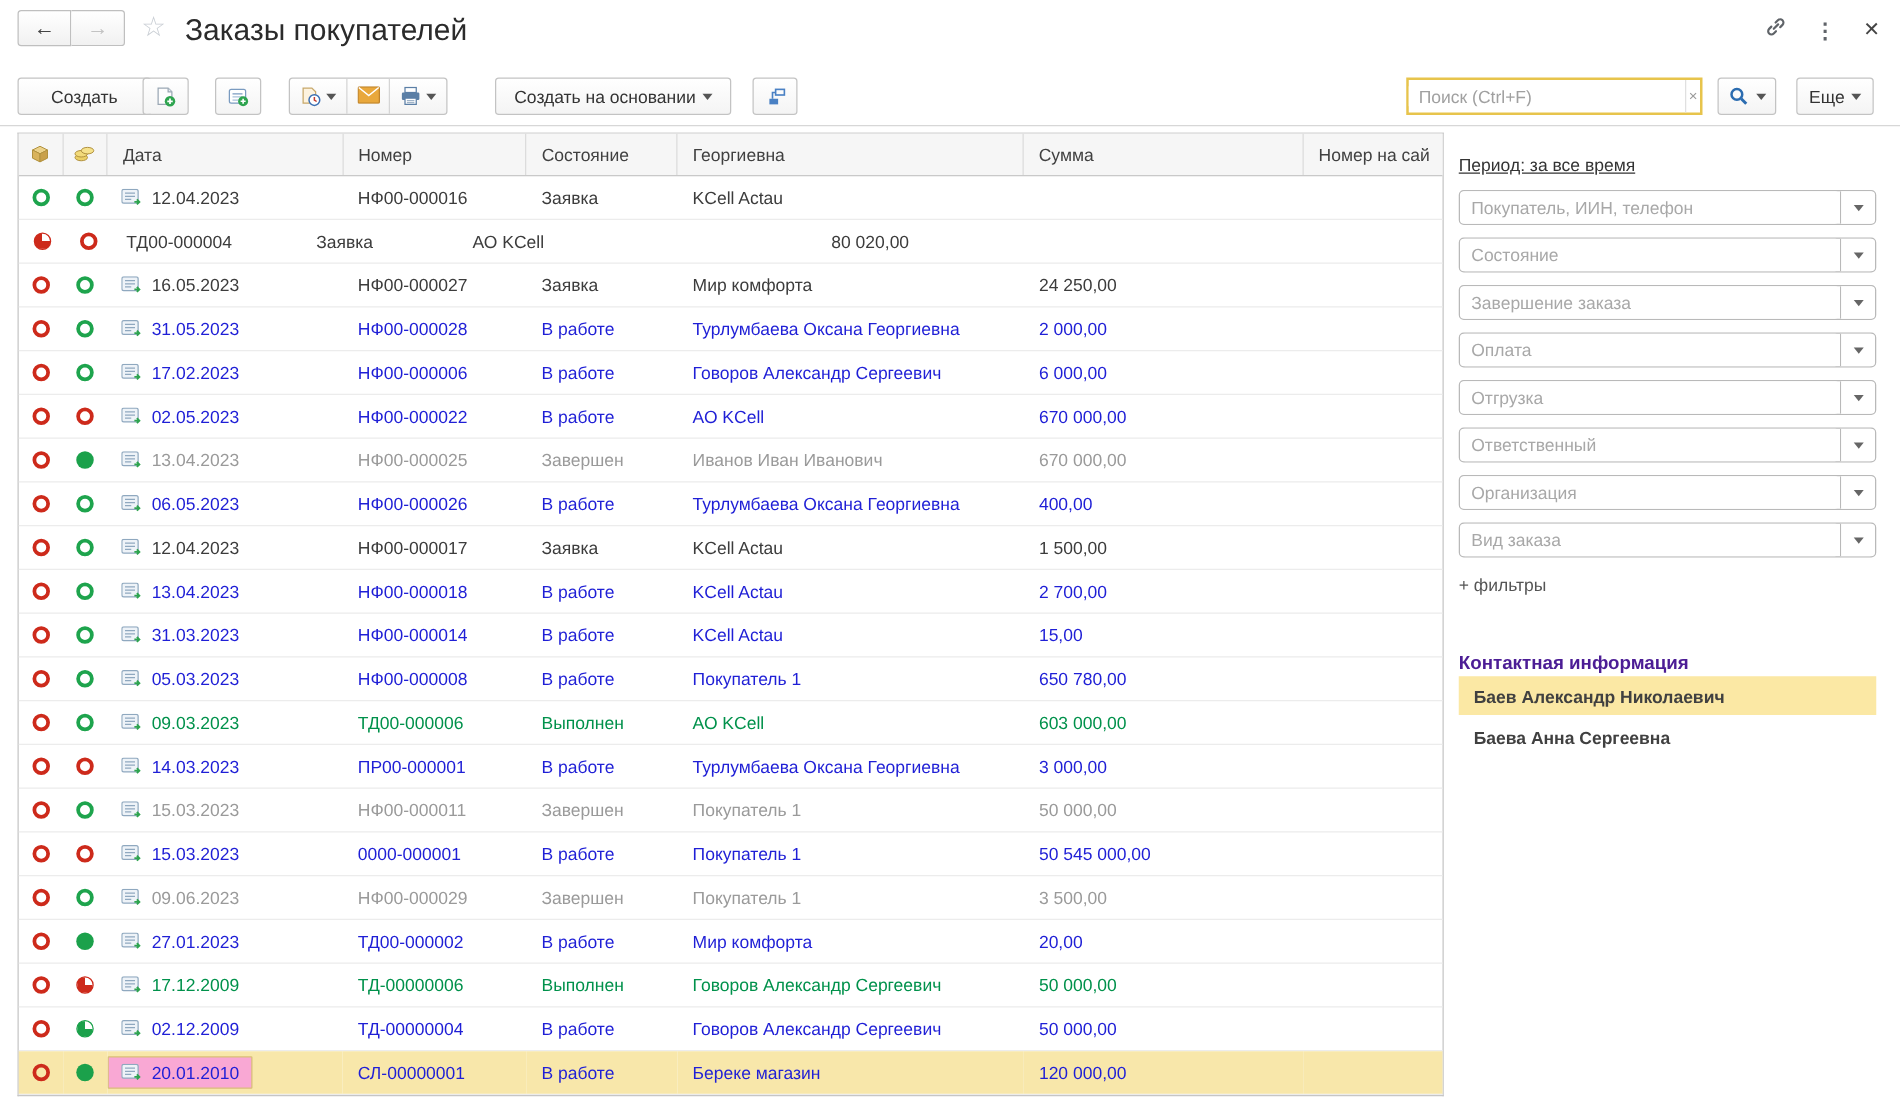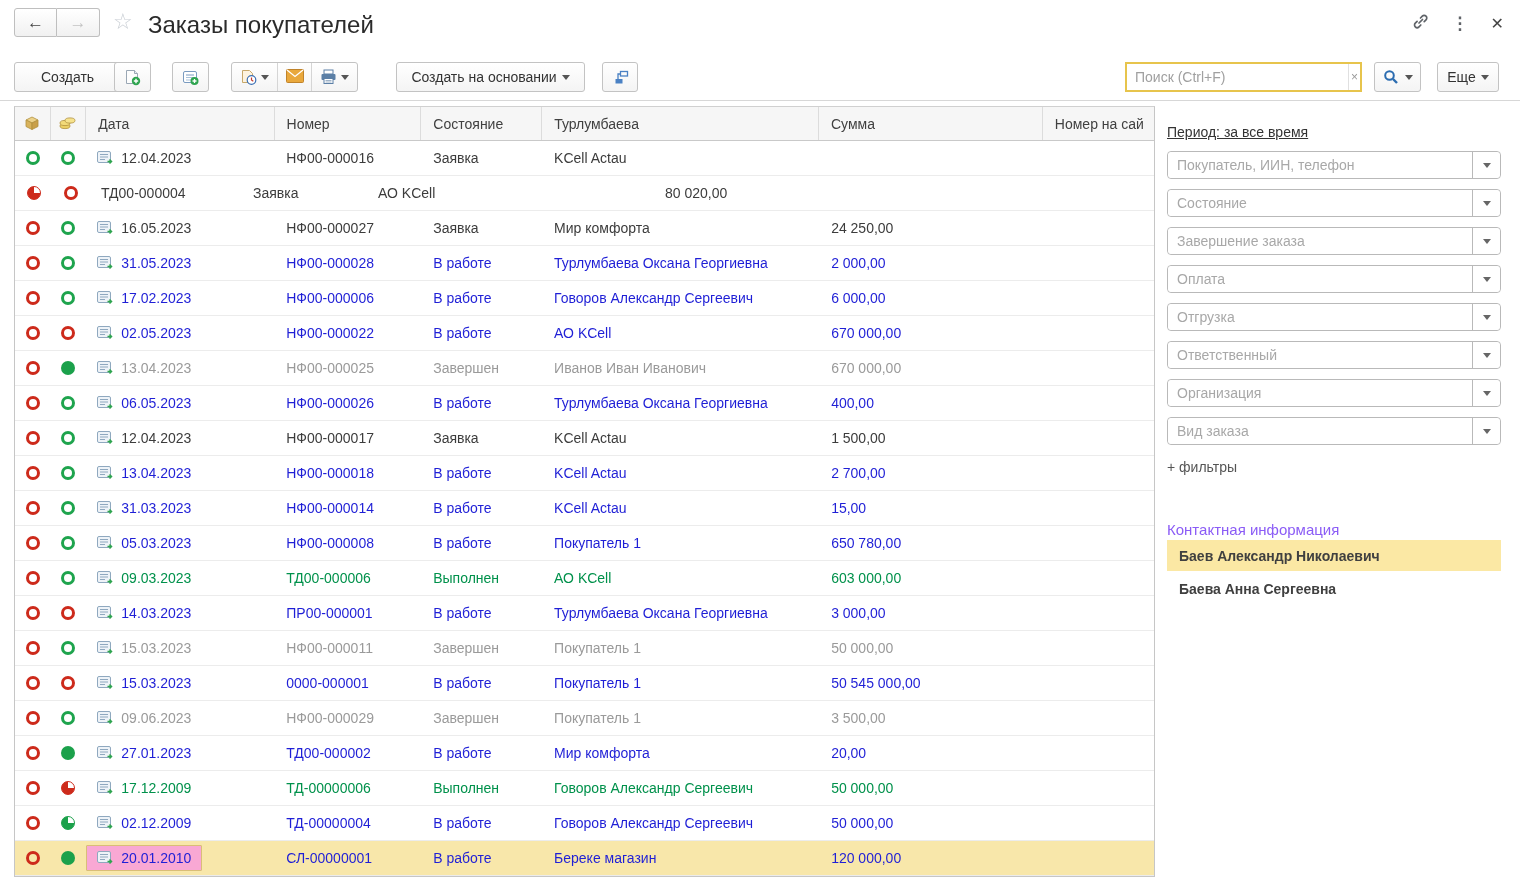--- a/index.html
+++ b/index.html
@@ -64,21 +64,21 @@
 
   
   .panel { position:absolute; left:1167px; top:106px; width:334px; }
   .period { font-size:14px; color:#333; text-decoration:underline; display:inline-block; margin-top:18px; }
   .combo { position:relative; width:334px; height:28px; margin-top:10px; border:1px solid #b9b9b9; border-radius:4px; background:#fff; display:flex; }
   .combo input { flex:1; border:none; outline:none; border-radius:4px; padding:0 9px; font-size:14px; color:#555; font-family:"Liberation Sans", sans-serif; }
   .combo input::placeholder { color:#a8a8a8; }
   .combo-btn { width:28px; border-left:1px solid #b9b9b9; border-radius:0 4px 4px 0; background:#fff; display:flex; align-items:center; justify-content:center; }
   .combo-btn .caret { border-top-color:#666; border-left-width:4px; border-right-width:4px; }
   .addfilters { text-align:left; font-size:14px; color:#555; margin-top:14px; }
-  .contacts-title { font-size:15px; color:#8b5cf6; margin-top:46px; }
+  .contacts-title { font-size:15px; color:#4c1d95; margin-top:46px;font-weight:bold; }
   .contact { height:31px; display:flex; align-items:center; padding-left:12px; font-size:14px; font-weight:bold; color:#404040; margin-top:2px; }
   .contact.selected { background:#fbe8a4; }
 
   .icon16 { width:17px; height:17px; display:inline-block; }
 </style>
 </head>
 <body>
 
 <div class="titlebar">
   <div class="navgroup">
@@ -213,21 +213,21 @@
         <svg width="17" height="15" viewBox="0 0 17 15">
           <ellipse cx="6" cy="11" rx="5" ry="2.6" fill="#ecd065" stroke="#b1913e" stroke-width="0.8"></ellipse>
           <ellipse cx="6" cy="8" rx="5" ry="2.6" fill="#f2da79" stroke="#b1913e" stroke-width="0.8"></ellipse>
           <ellipse cx="11" cy="5.5" rx="5" ry="2.6" fill="#f6e28c" stroke="#b1913e" stroke-width="0.8"></ellipse>
         </svg>
       </span>
     </div>
     <div class="th c-date">Дата</div>
     <div class="th c-num">Номер</div>
     <div class="th c-state">Состояние</div>
-    <div class="th c-buyer">Турлумбаева</div>
+    <div class="th c-buyer">Георгиевна</div>
     <div class="th c-sum">Сумма</div>
     <div class="th c-site">Номер на сай</div>
   </div>
   <div id="tbody">
   <div class="trow row-new">
     <div class="cell c-ship">
           <span class="st st-ring st-green"></span>
         </div>
     <div class="cell c-pay">
           <span class="st st-ring st-green"></span>

